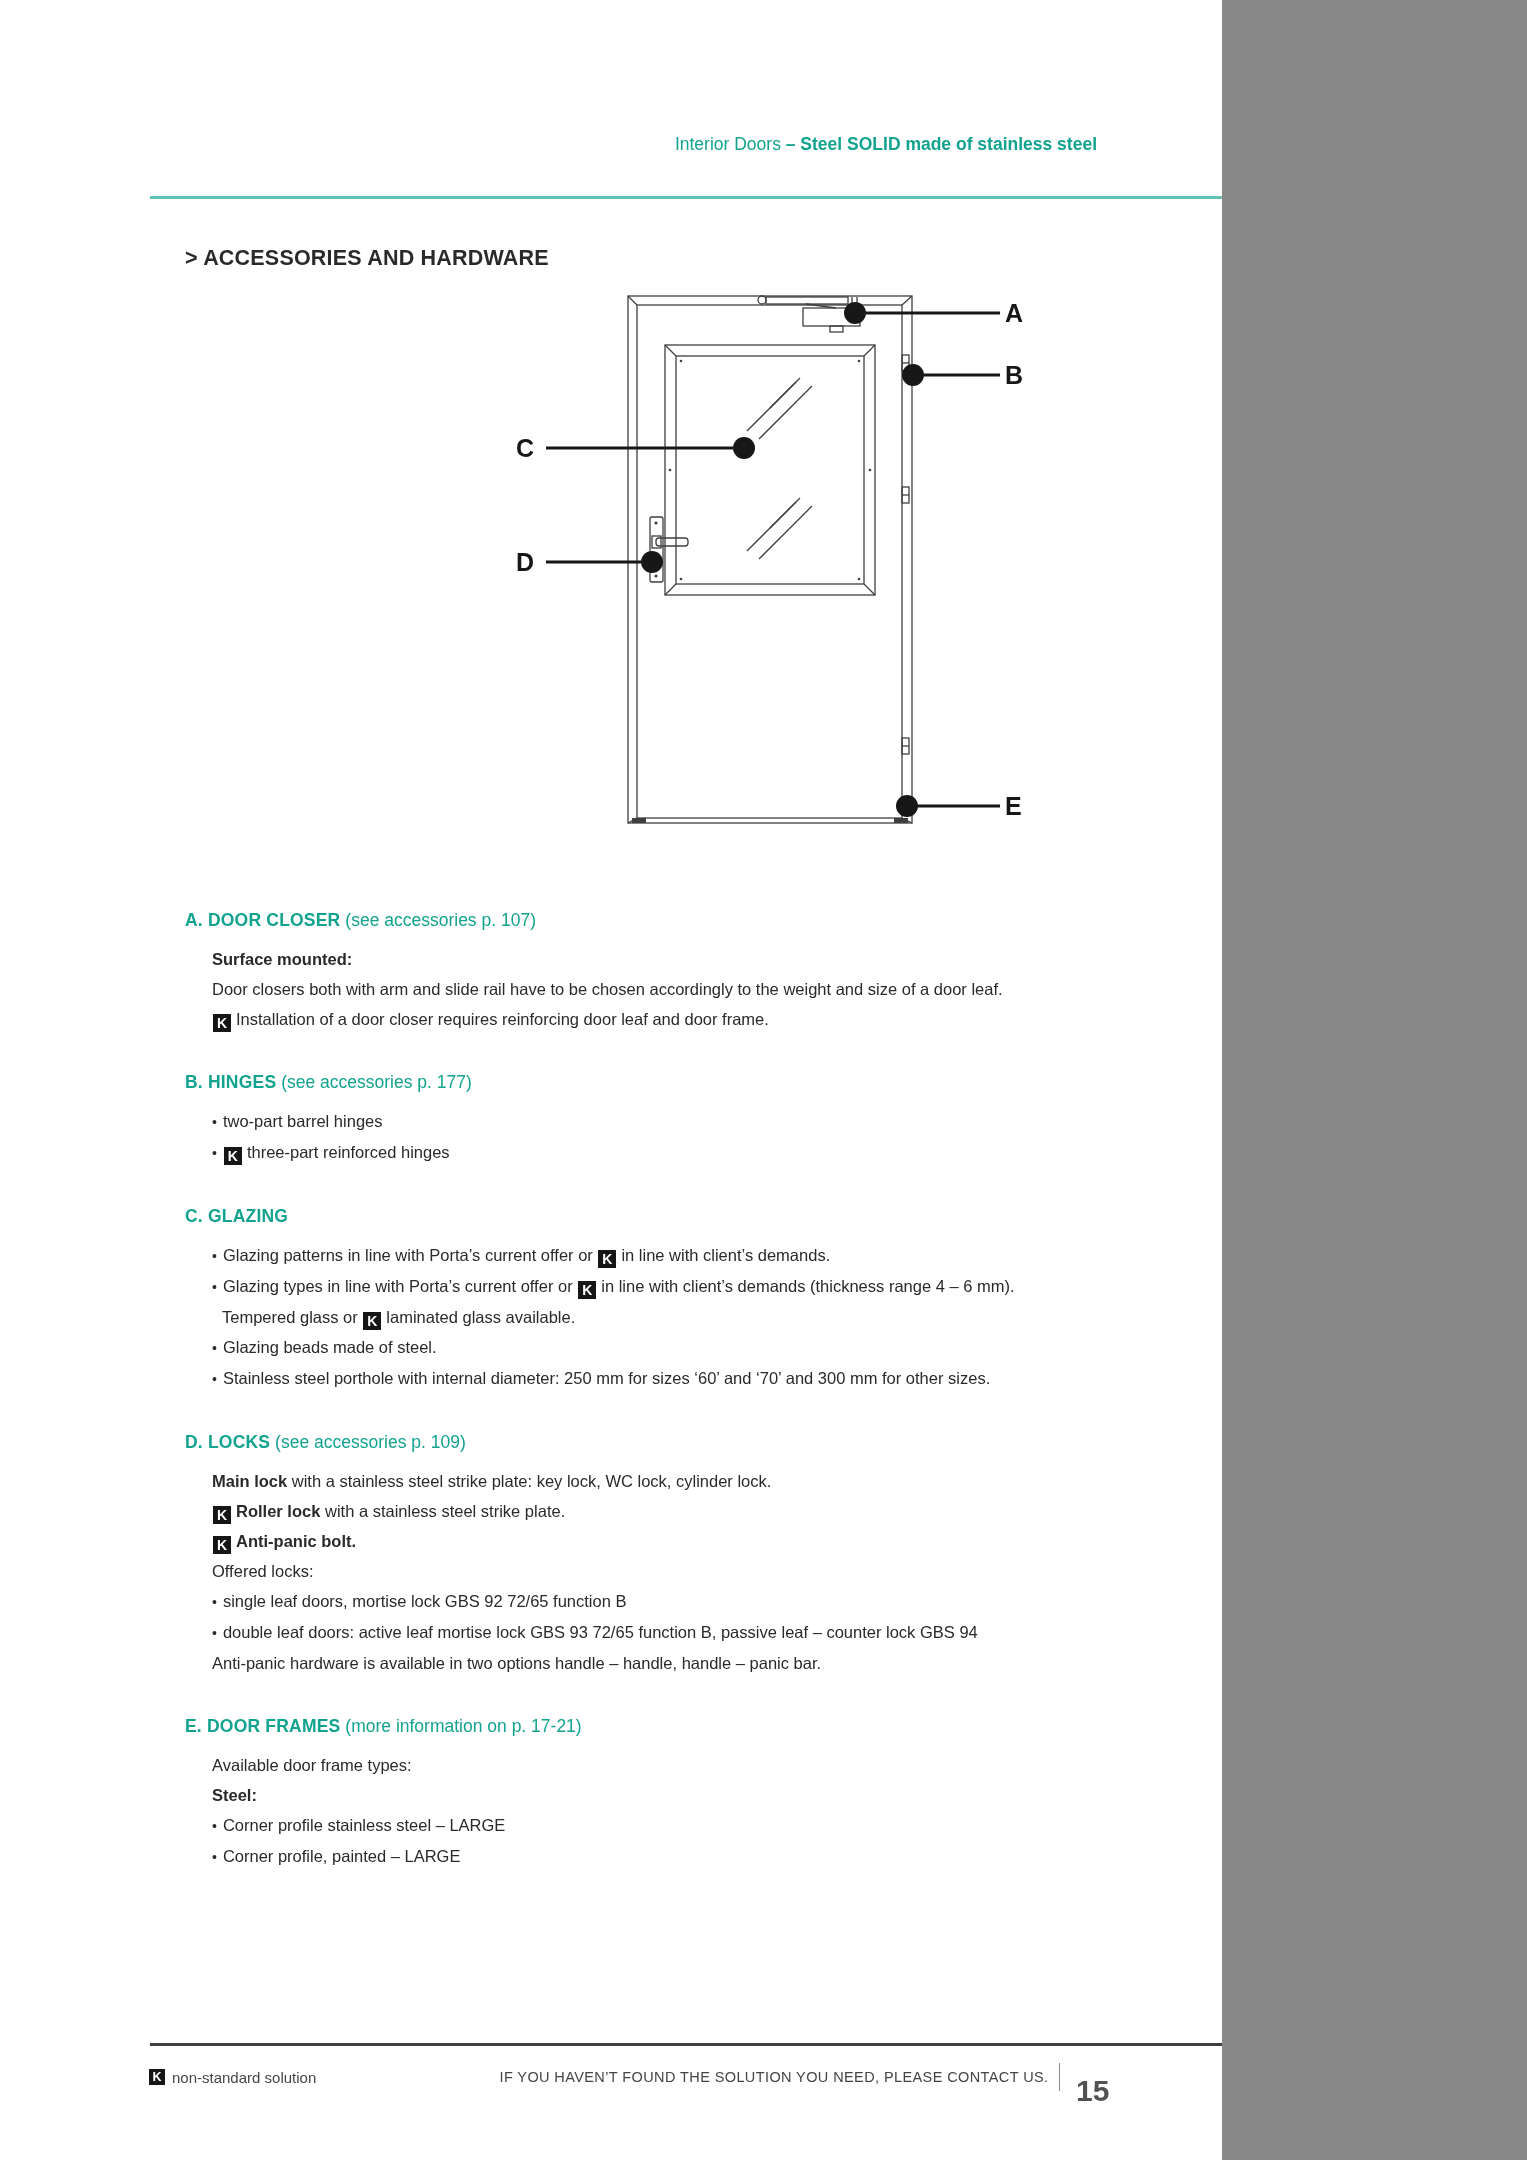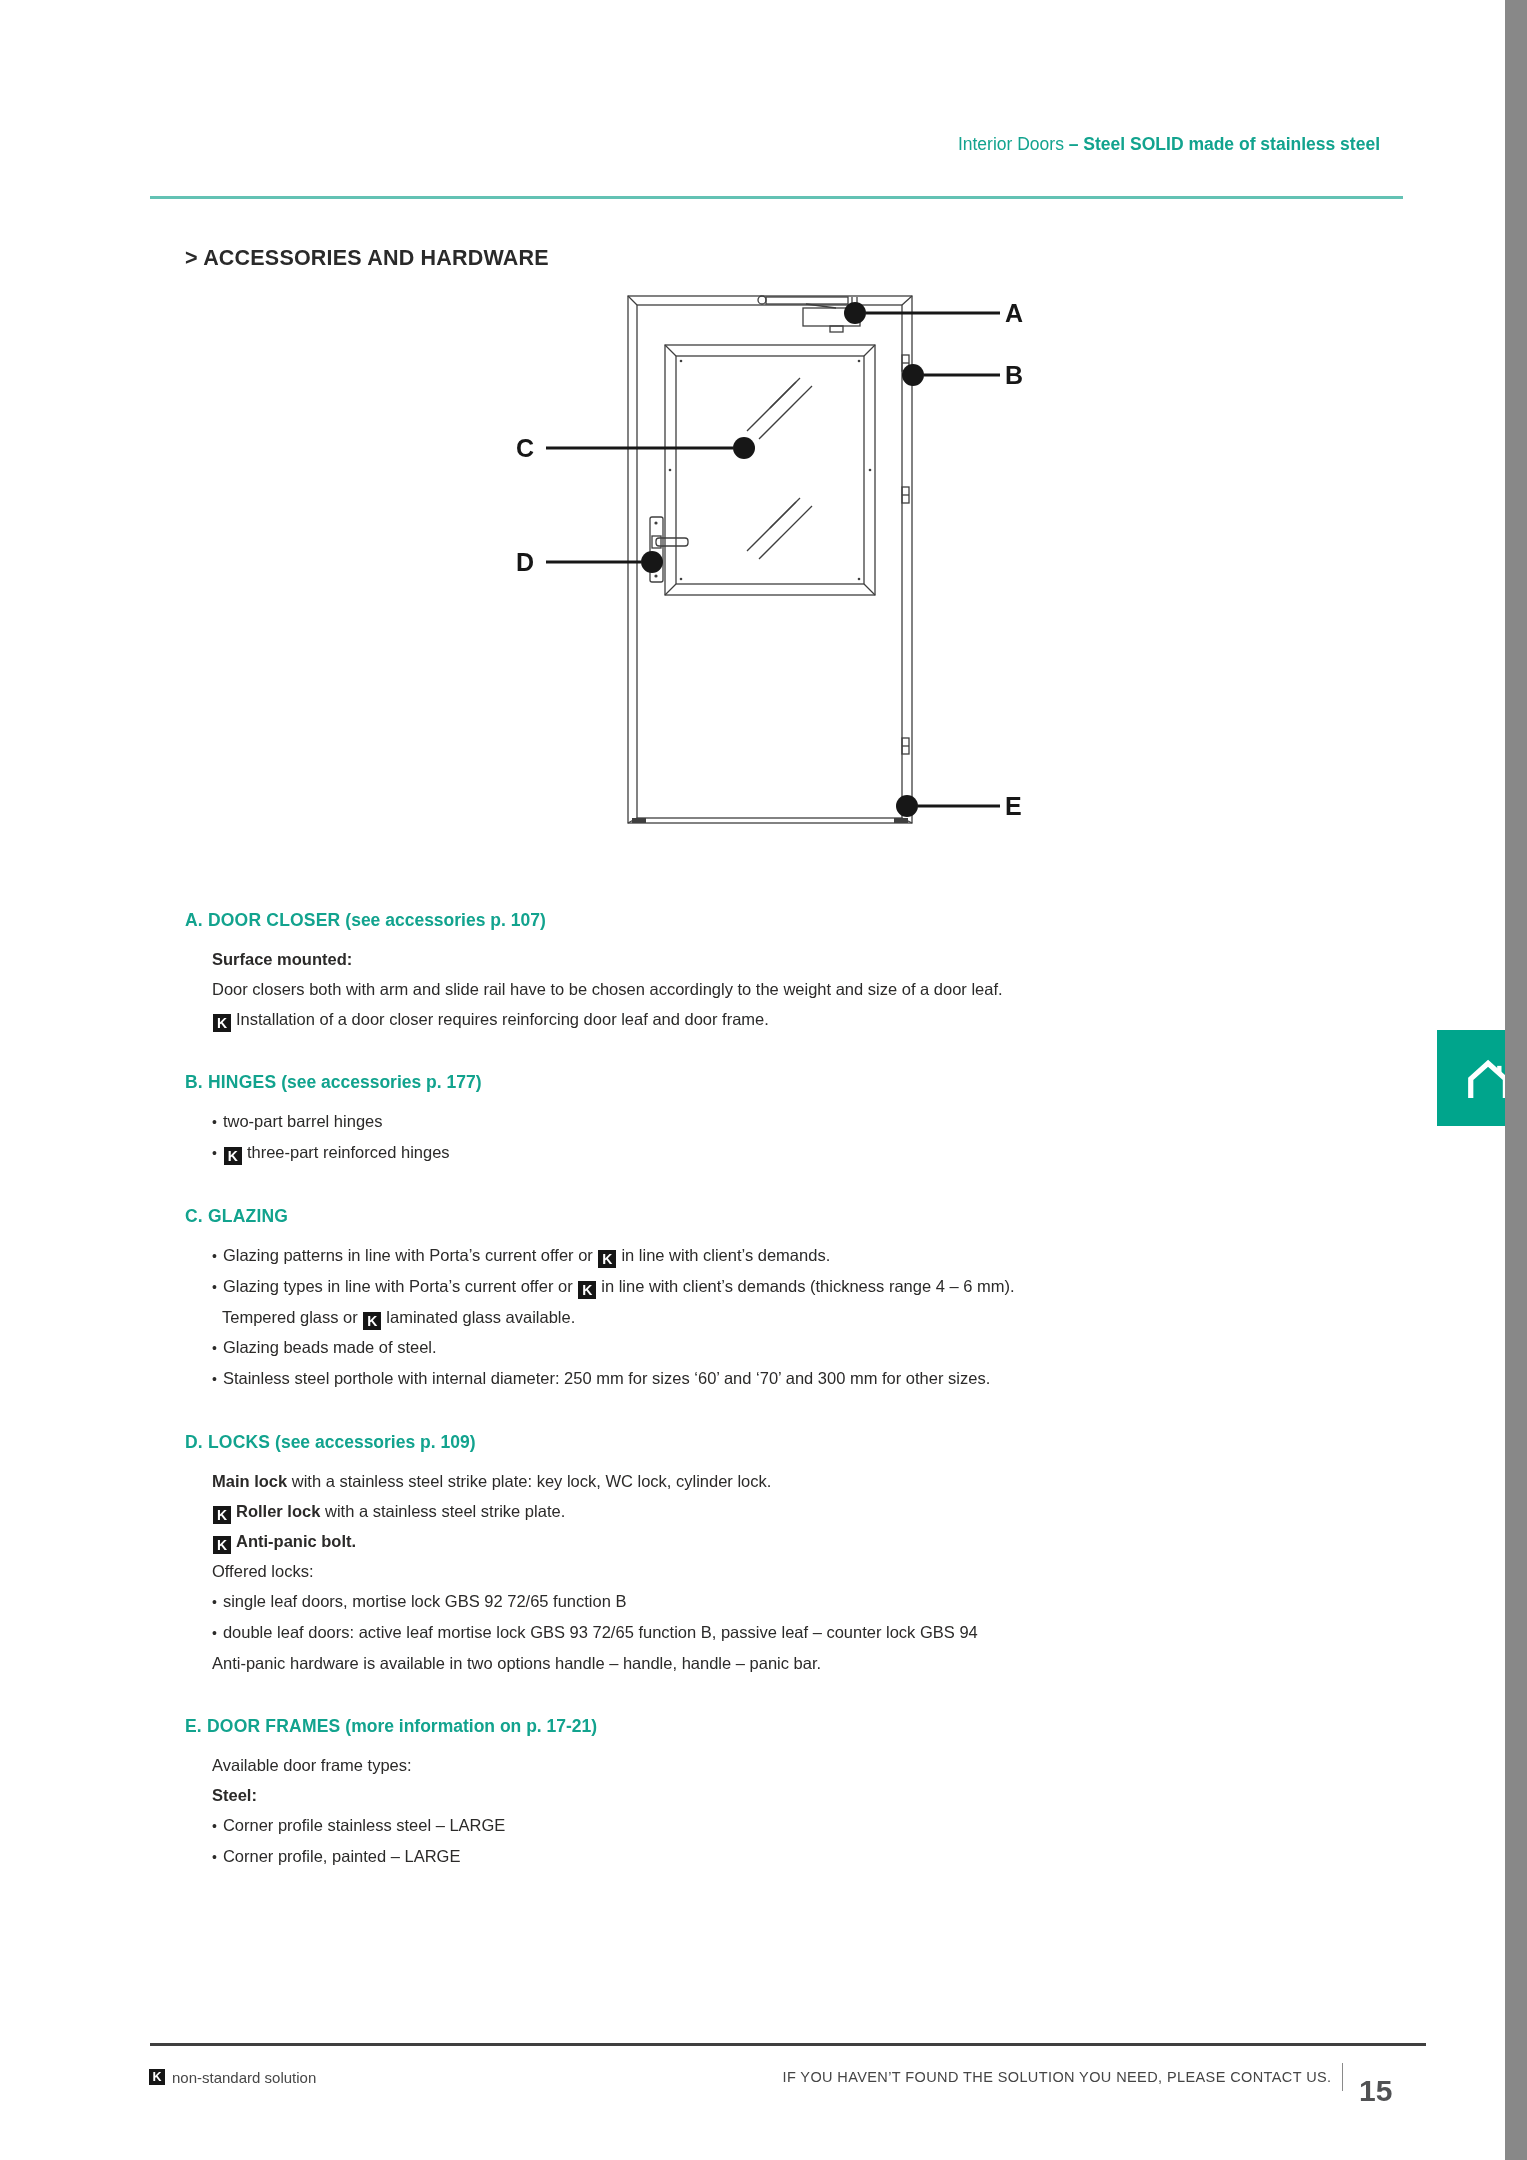--- a/index.html
+++ b/index.html
@@ -7,21 +7,21 @@
     --teal-line:#63c2b4;
     --ink:#2b2a29;
     --line-ink:#3f3f3f;
     --callout:#171717;
     --footer-ink:#474747;
   }
   *{box-sizing:border-box;}
   html,body{margin:0;padding:0;background:#888;}
   .page{
     position:relative;
-    width:1505px;height:2160px;
+    width:1222px;height:2160px;
     background:#ffffff;
     overflow:hidden;
     font-family:"Liberation Sans", sans-serif;
     color:var(--ink);
   }
   
   .hdr-title{
     position:absolute;top:133px;right:125px;
     font-size:17.5px;line-height:22px;color:var(--teal);
     white-space:nowrap;
@@ -46,21 +46,21 @@
   .sections{
     position:absolute;left:150px;top:908px;width:1280px;
   }
   .section{margin-bottom:36px;}
   .sec-heading{
     padding-left:35px;
     font-size:17.5px;line-height:24px;color:var(--teal);
     margin-bottom:12px;white-space:nowrap;
   }
   .sec-heading .sec-h-bold{font-weight:bold;letter-spacing:.2px;}
-  .sec-heading .sec-h-note{font-weight:bold;text-align:center;}
+  .sec-heading .sec-h-note{font-weight:normal;text-align:center;}
   .line{
     padding-left:62px;
     font-size:16.5px;line-height:30px;color:var(--ink);
     white-space:nowrap;
   }
   .line.indent{padding-left:72px;}
   .line.bullet::before{content:"\2022";margin-right:6px;font-size:14px;}
   .line .b{font-weight:bold;}
   .kicon{
     display:inline-flex;align-items:center;justify-content:center;

